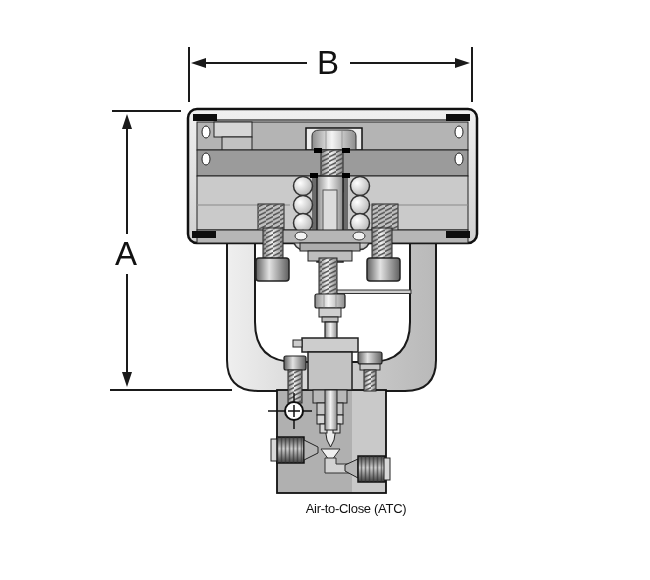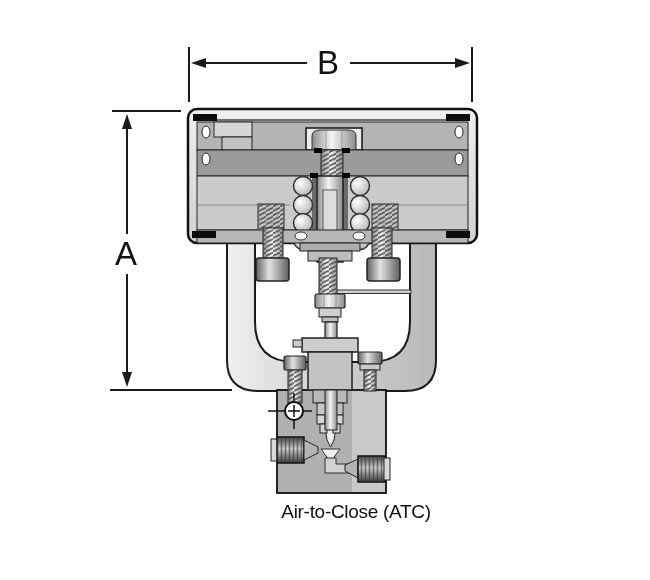--- a/index.html
+++ b/index.html
@@ -2,21 +2,21 @@
 <html style="--line: #1a1a1a; --label-text: #111111; --metal-light: #ececec; --metal-mid: #c0c0c0; --metal-dark: #8f8f8f; --seal-black: #0d0d0d;"><head>
 <meta charset="utf-8">
 <style>
   html,body{margin:0;padding:0;background:#fff;}
   #stage{position:relative;width:650px;height:580px;background:#fff;overflow:hidden;
          font-family:"Liberation Sans",sans-serif;}
   #stage svg{position:absolute;left:0;top:0;}
   .dim-label{position:absolute;color:var(--label-text,#111);font-size:33px;font-weight:400;
              text-align:center;line-height:1;letter-spacing:0;}
   .caption{position:absolute;left:248px;top:501px;width:216px;text-align:center;
-           color:var(--label-text,#111);font-size:19px;font-weight:400;letter-spacing:-0.3px;}
+           color:var(--label-text,#111);font-size:13px;font-weight:400;letter-spacing:-0.3px;}
   #label-b{left:302px;top:46px;width:52px;}
   #label-a{left:100px;top:237px;width:52px;}
 </style>
 </head>
 <body>
 
 <div id="stage">
 
 <svg width="650" height="580" viewBox="0 0 650 580">
   <defs>

